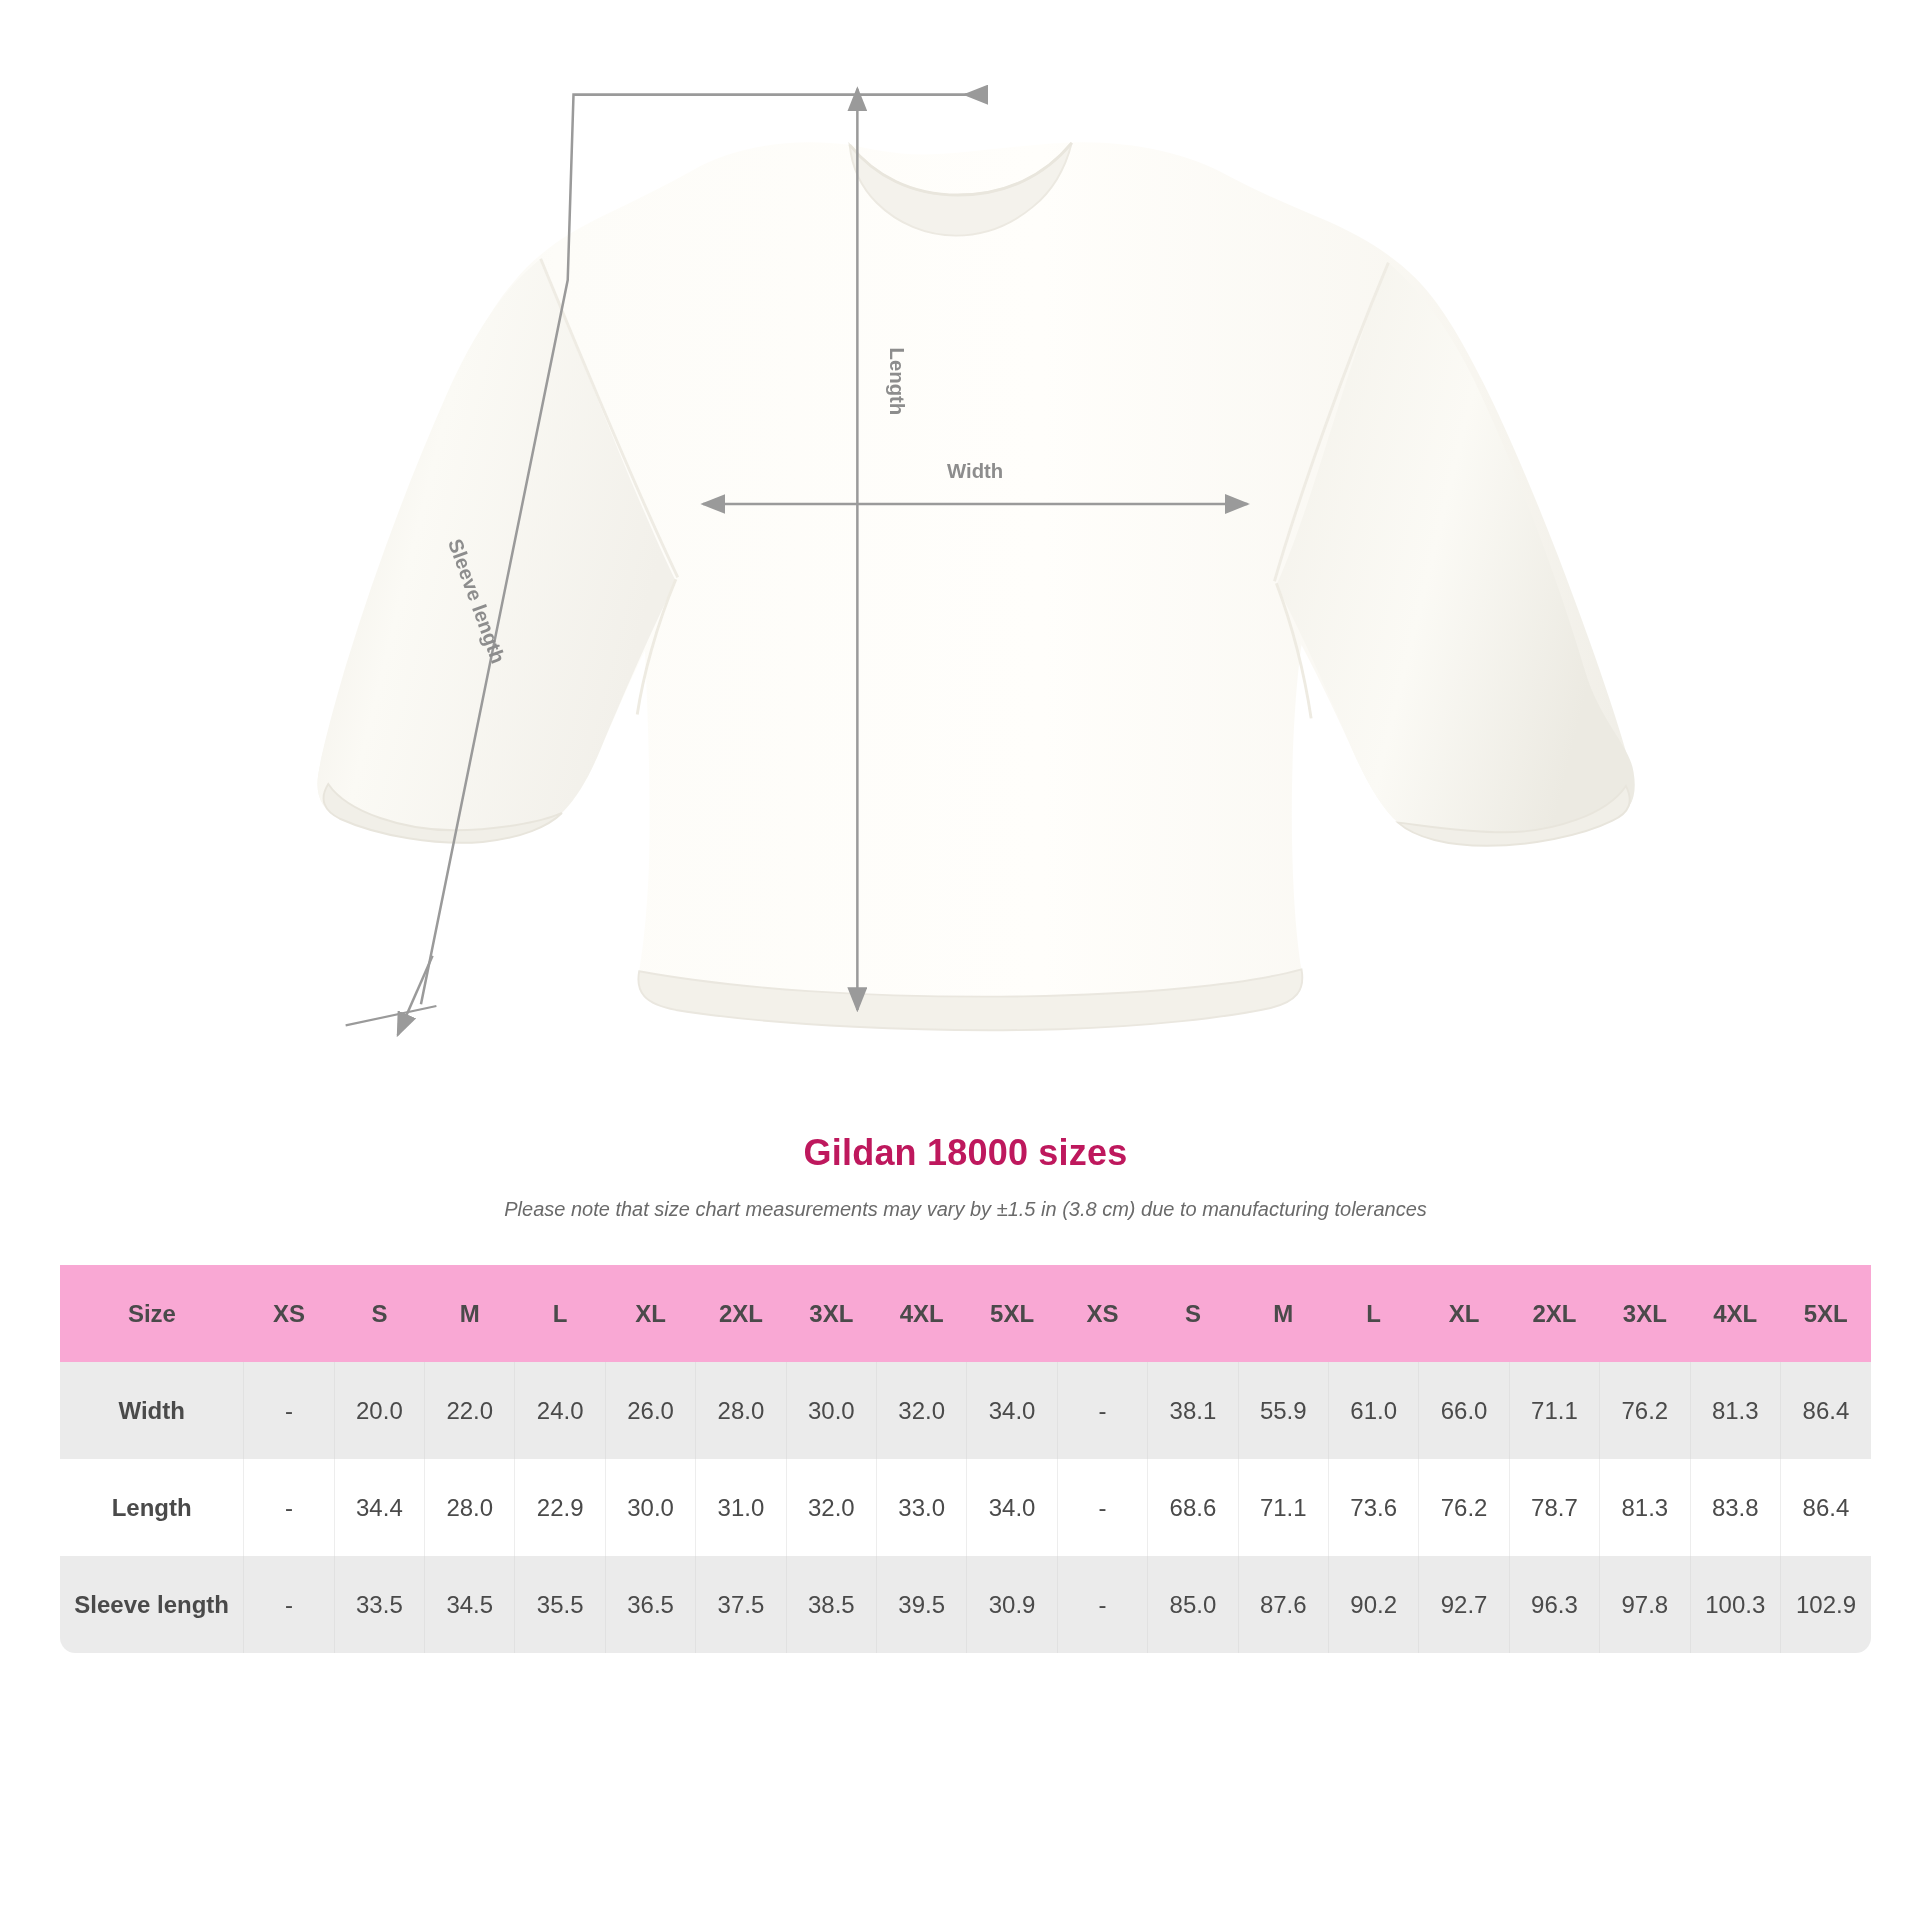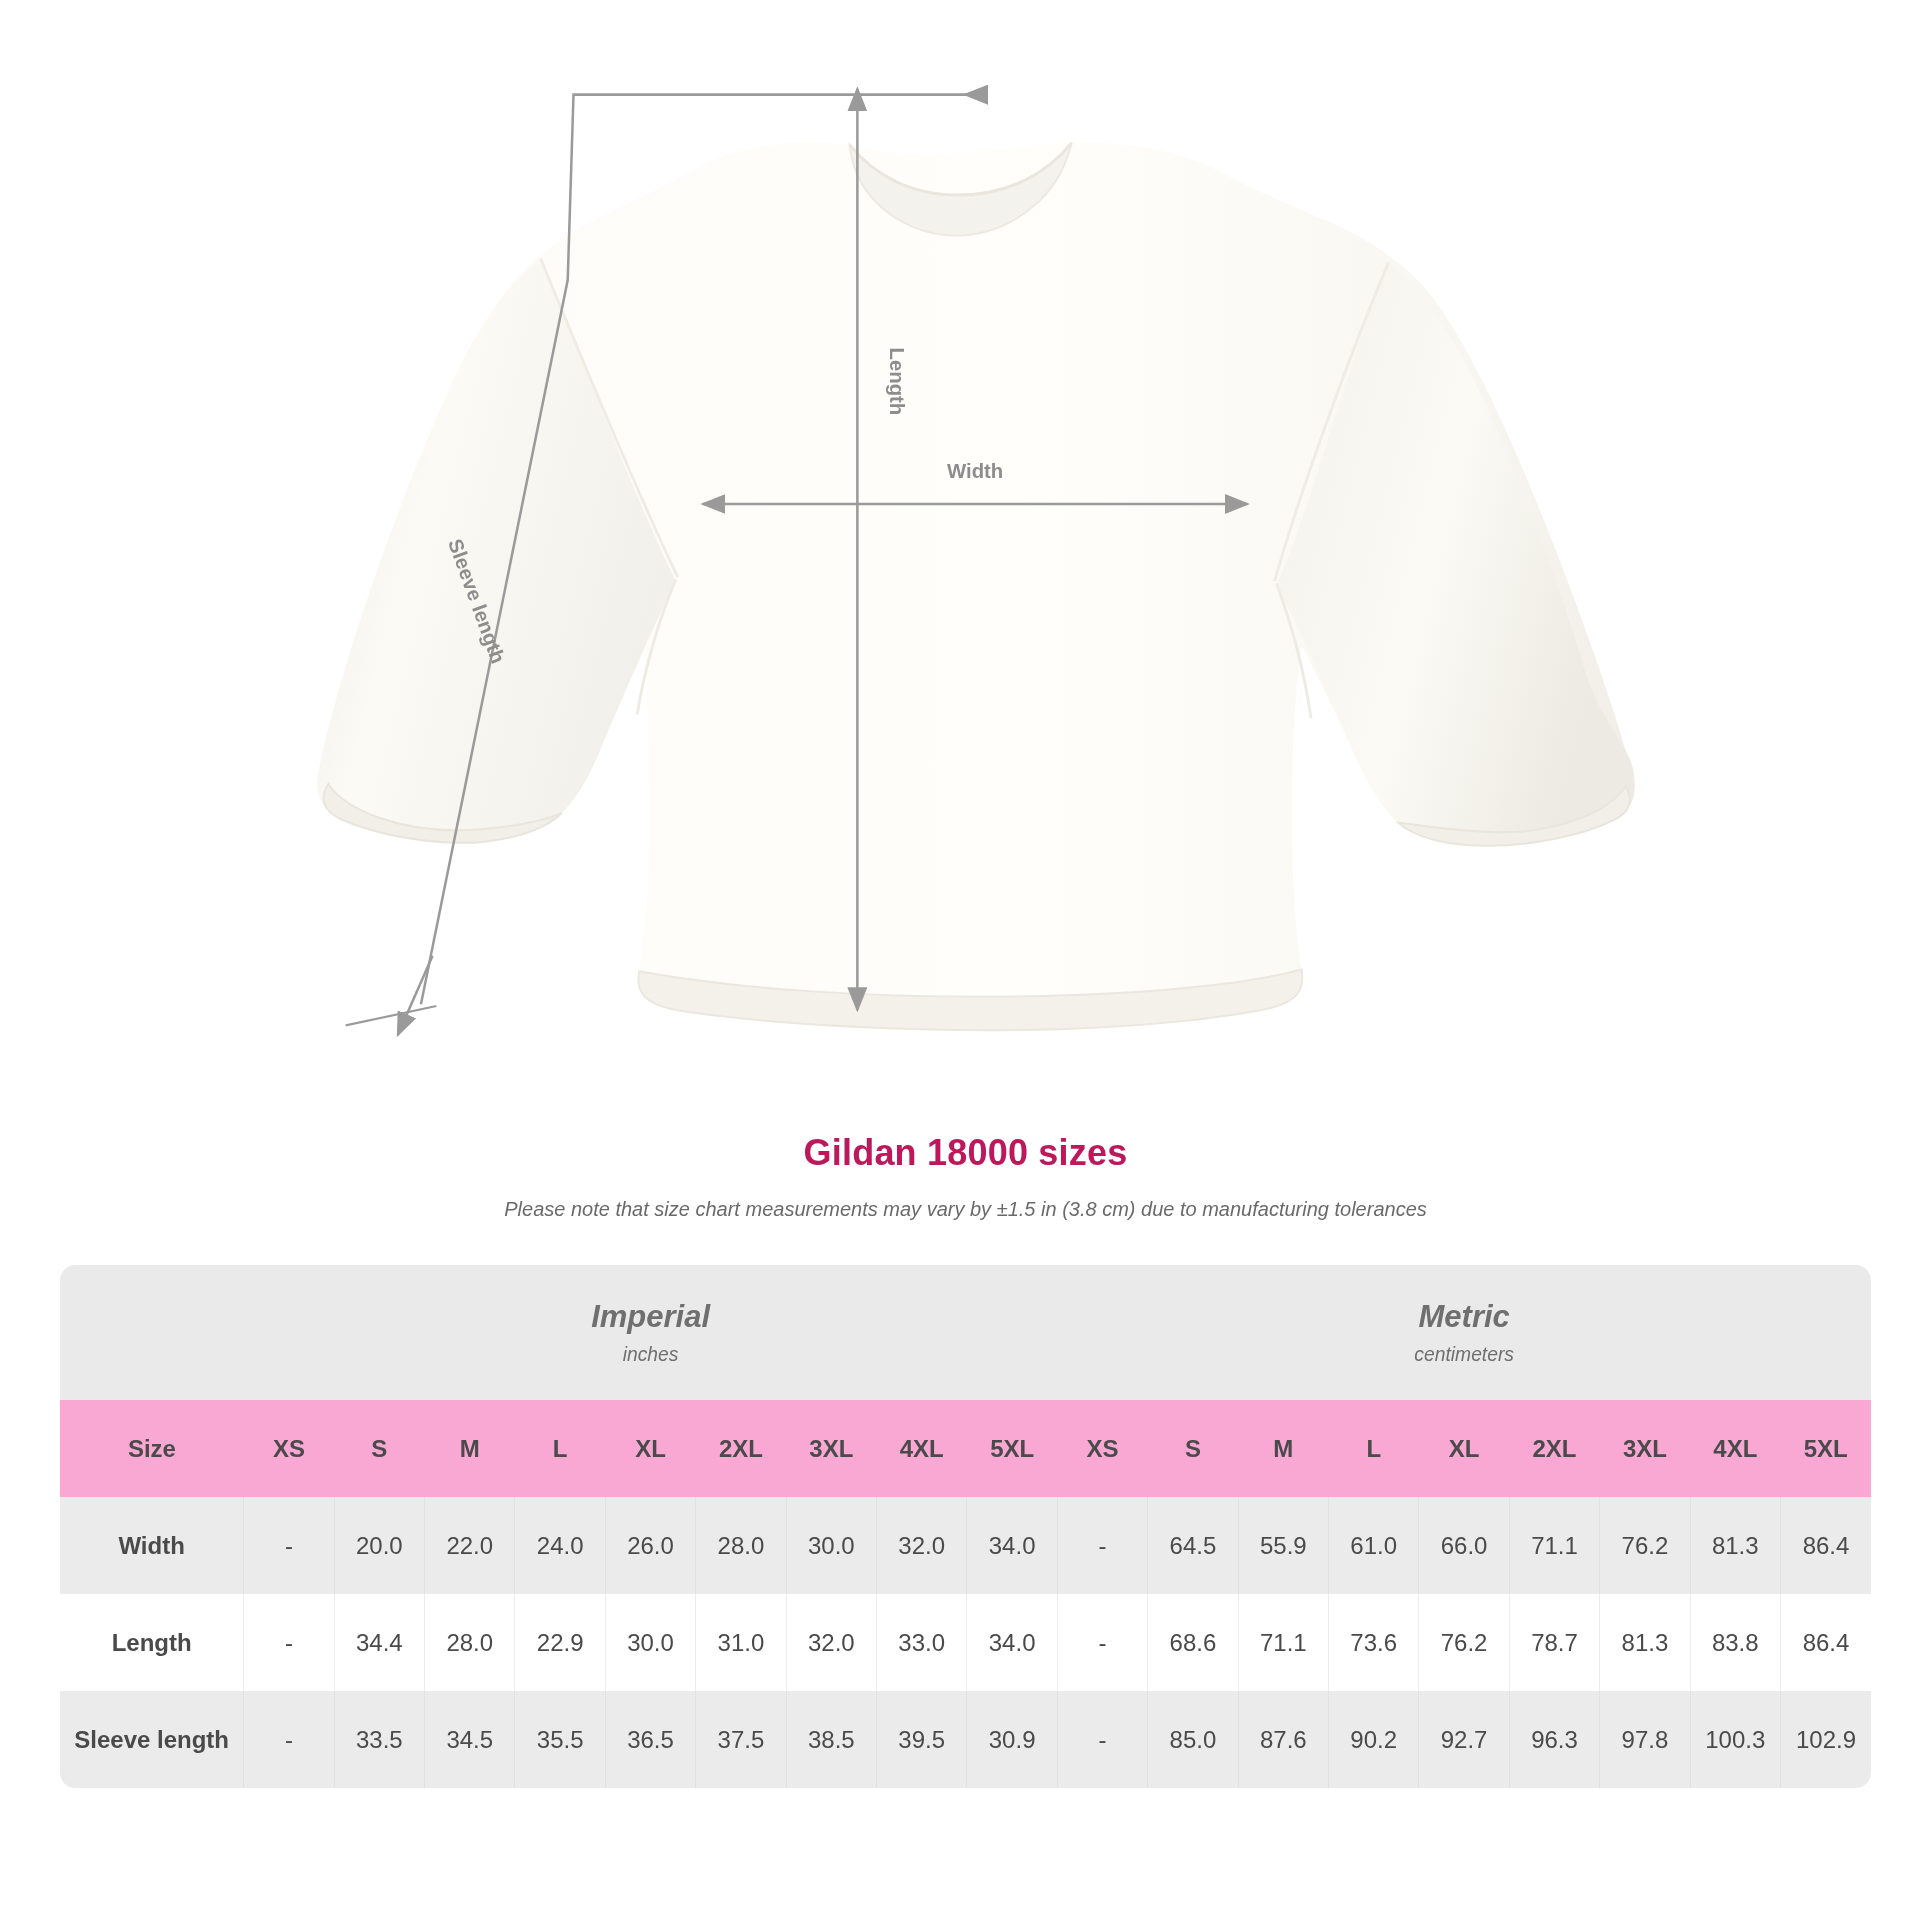--- a/index.html
+++ b/index.html
@@ -307,31 +307,20 @@
           <col style="width: 90px;">
           <col style="width: 90px;">
           <col style="width: 90px;">
           <col style="width: 90px;">
           <col style="width: 90px;">
           <col style="width: 90px;">
           <col style="width: 90px;">
           <col style="width: 90px;">
         </colgroup>
       <tbody id="table-body">
-          <tr class="unit-row">
-            <td class="first-cell"></td>
-            <td colspan="9">
-              <div class="unit-name">Imperial</div>
-              <div class="unit-sub">inches</div>
-            </td>
-            <td colspan="9" class="last-cell">
-              <div class="unit-name">Metric</div>
-              <div class="unit-sub">centimeters</div>
-            </td>
-          </tr>
           <tr class="hdr-row">
             <td class="label-col">Size</td>
             <td>XS</td>
             <td>S</td>
             <td>M</td>
             <td>L</td>
             <td>XL</td>
             <td>2XL</td>
             <td>3XL</td>
             <td>4XL</td>
@@ -351,21 +340,21 @@
             <td>-</td>
             <td>20.0</td>
             <td>22.0</td>
             <td>24.0</td>
             <td>26.0</td>
             <td>28.0</td>
             <td>30.0</td>
             <td>32.0</td>
             <td>34.0</td>
             <td>-</td>
-            <td>64.5</td>
+            <td>38.1</td>
             <td>55.9</td>
             <td>61.0</td>
             <td>66.0</td>
             <td>71.1</td>
             <td>76.2</td>
             <td>81.3</td>
             <td class="last-cell">86.4</td>
           </tr>
           <tr class="data-row plain">
             <td class="label-col">Length</td>

